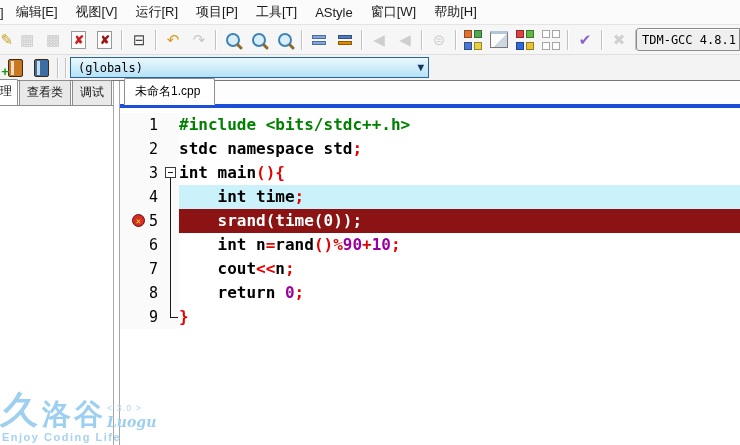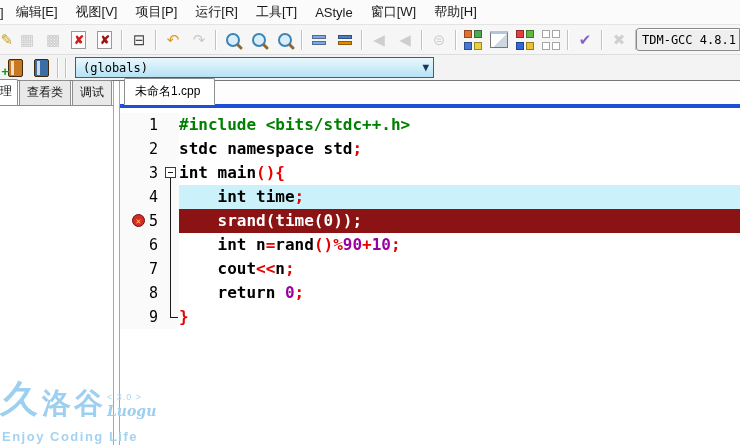--- a/index.html
+++ b/index.html
@@ -49,21 +49,21 @@
   .bookic b{display:block;width:13px;height:16px;border-radius:2px;border:1px solid #40290c;position:relative;}
   .bookic b i{position:absolute;left:2px;top:1px;bottom:1px;width:3px;background:rgba(255,255,255,.75);}
   .bookic u{position:absolute;margin-left:-20px;margin-top:8px;color:#0f9a0f;font-size:13px;
             font-weight:bold;text-decoration:none;text-shadow:0 0 1px #fff;}
   
   #compilerCombo{position:absolute;right:0;top:3px;width:97px;height:21px;border:1px solid #8a8a8a;
                  border-radius:3px 0 0 3px;background:#efefef;display:flex;align-items:center;
                  padding:0 0 0 5px;font-family:"DejaVu Sans Mono",monospace;font-size:12px;
                  white-space:nowrap;overflow:hidden;box-shadow:inset 0 1px 0 #fff;}
   
-  #globalsCombo{margin-left:5px;width:346px;height:19px;border:1px solid #2a6496;
+  #globalsCombo{width:346px;height:19px;border:1px solid #2a6496;
                 background:linear-gradient(#eaf8fd,#b5e2f6);display:flex;align-items:center;
                 padding:0 4px 0 7px;font-family:"DejaVu Sans Mono",monospace;font-size:12px;color:#000;}
   #globalsCombo .gc-label{flex:1;}
   #globalsCombo .arr{font-size:11px;color:#123a5e;}
 
   
   #main{flex:1;display:flex;min-height:0;background:#fff;}
   #sidebar{width:113px;flex:0 0 auto;background:#fff;position:relative;display:flex;flex-direction:column;}
   #split{width:5px;flex:0 0 auto;background:#fff;border-left:1px solid #a6a6a6;border-right:1px solid #a6a6a6;cursor:ew-resize;}
   #stabs{height:23px;display:flex;align-items:flex-end;padding-top:1px;}
@@ -74,21 +74,21 @@
   #sbody{flex:1;border-top:1px solid #8e8e8e;position:relative;background:#fff;}
 
   
   #watermark{position:absolute;left:2px;bottom:2px;color:#9dcff0;line-height:1;user-select:none;}
   .wmrow{display:flex;align-items:flex-end;}
   .wm-k{font-size:38px;font-weight:bold;transform:skewX(-8deg);margin-right:2px;}
   .wm-h{font-size:29px;font-weight:bold;margin-right:3px;}
   .wmcol{display:flex;flex-direction:column;align-items:flex-start;margin-left:1px;}
   .wm-v{font-size:9px;letter-spacing:1px;margin-bottom:2px;color:#aed7f2;}
   .wm-l{font-family:"DejaVu Serif",serif;font-style:italic;font-weight:bold;font-size:14px;}
-  .wm-s{font-size:13px;font-weight:bold;letter-spacing:1.5px;margin-top:12px;color:#a5d2f0;}
+  .wm-s{font-size:11px;font-weight:bold;letter-spacing:1.5px;margin-top:3px;color:#a5d2f0;}
 
   
   #editor{flex:1;display:flex;flex-direction:column;min-width:0;background:#fff;}
   #etabs{height:23px;flex:0 0 auto;display:flex;align-items:flex-end;padding-left:4px;
          border-bottom:4px solid #1d4ed8;background:#fdfdfd;}
   .etab{background:#fff;border:1px solid #8e8e8e;border-bottom:1px solid #fff;margin-bottom:-1px;
         padding:4px 14px 4px 10px;font-size:12px;color:#000;border-radius:2px 2px 0 0;white-space:nowrap;}
   #codearea{flex:1;padding-top:5px;font-family:"DejaVu Sans Mono",monospace;font-weight:bold;
             font-size:16px;overflow:hidden;background:#fff;}
   .cline{display:flex;height:24px;line-height:24px;}
@@ -109,22 +109,22 @@
 </style>
 </head>
 <body>
 
 <div id="app">
 
   <div id="menubar">
       <span class="mitem m-cut">]</span>
       <span class="mitem">编辑[E]</span>
       <span class="mitem">视图[V]</span>
+      <span class="mitem">运行[R]</span>
       <span class="mitem">项目[P]</span>
-      <span class="mitem">运行[R]</span>
       <span class="mitem">工具[T]</span>
       <span class="mitem">AStyle</span>
       <span class="mitem">窗口[W]</span>
       <span class="mitem">帮助[H]</span>
     </div>
 
   <div id="toolbar1">
     <span class="ticon cut" style="color: rgb(201, 162, 39);">✎</span>
       <span class="ticon dim" style="color: rgb(154, 160, 166);">▦</span>
       <span class="ticon dim" style="color: rgb(154, 160, 166);">▩</span>

